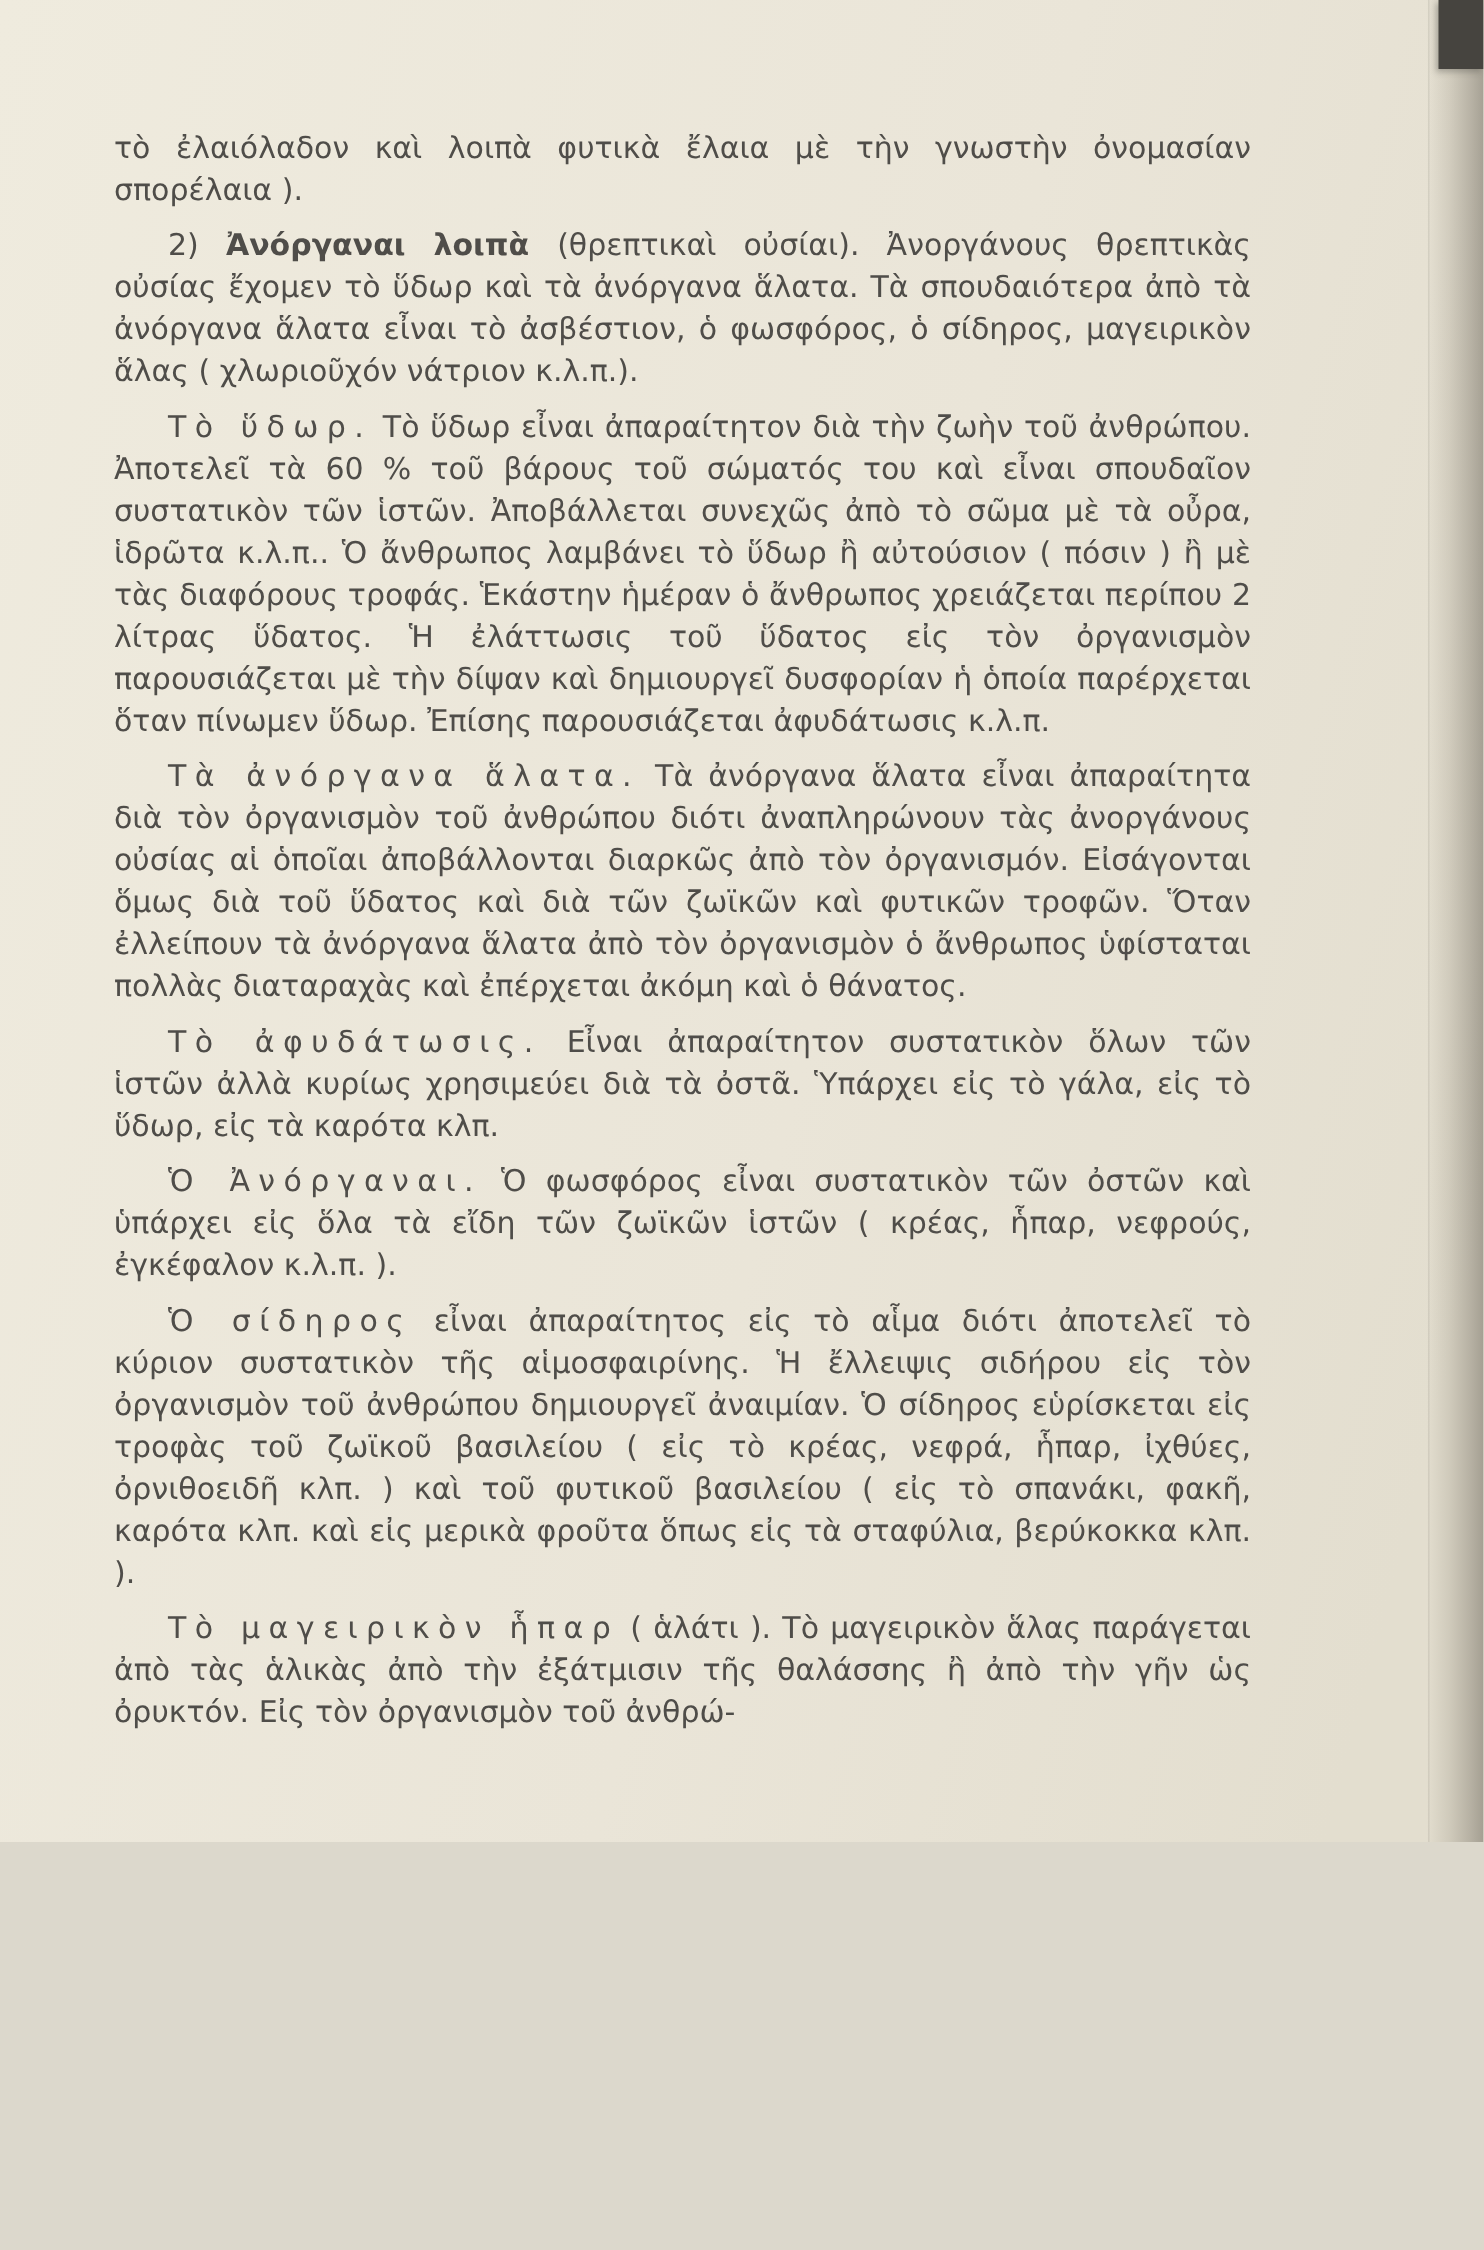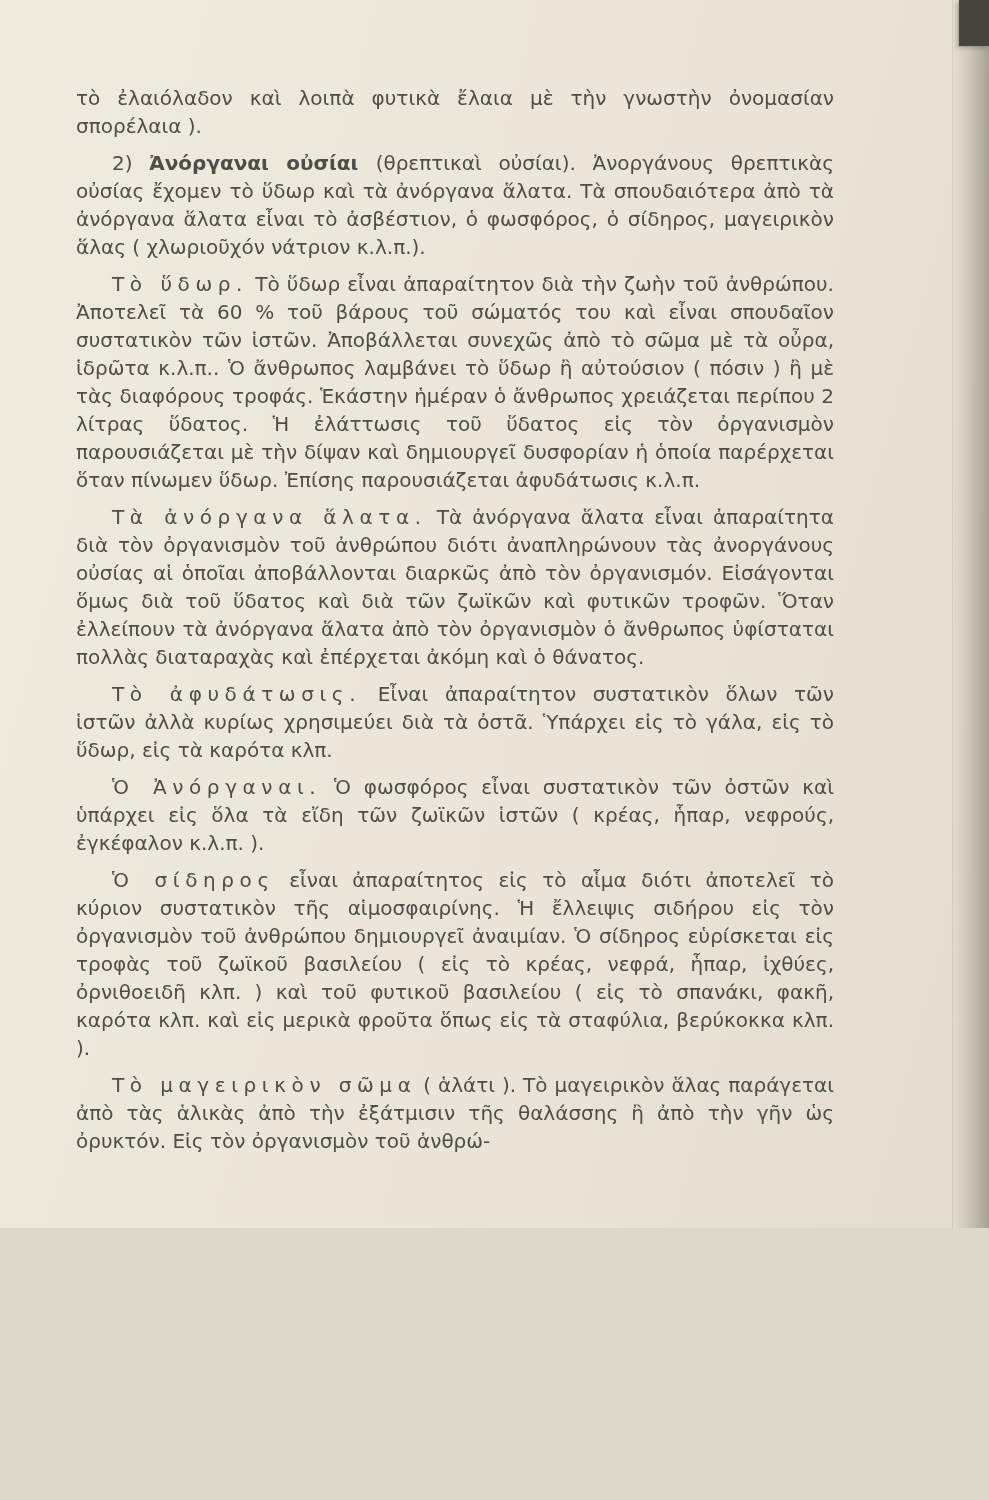--- a/index.html
+++ b/index.html
@@ -88,23 +88,23 @@
 </head>
 <body>
 
 <div class="scan-page">
   <div class="page-edge-shadow"></div>
   <div class="edge-crease"></div>
   <div class="scan-corner-artifact"></div>
 
   <div class="text-block" id="paragraphs">
       <p class="para"><span class="run-normal">τὸ ἐλαιόλαδον καὶ λοιπὰ φυτικὰ ἔλαια μὲ τὴν γνωστὴν ὀνομασίαν σπορέλαια ).</span></p>
-      <p class="para indent"><span class="run-normal">2) </span><span class="run-bold">Ἀνόργαναι οὐσίαι </span><span class="run-normal">(θρεπτικαὶ οὐσίαι). Ἀνοργάνους θρεπτικὰς οὐσίας ἔχομεν τὸ ὕδωρ καὶ τὰ ἀνόργανα ἅλατα. Τὰ σπουδαιότερα ἀπὸ τὰ ἀνόργανα ἅλατα εἶναι τὸ ἀσβέστιον, ὁ φωσφόρος, ὁ σίδηρος, μαγειρικὸν ἅλας ( χλωριοῦχόν νάτριον κ.λ.π.).</span></p>
+      <p class="para indent"><span class="run-normal">2) </span><span class="run-bold">Ἀνόργαναι λοιπὰ </span><span class="run-normal">(θρεπτικαὶ οὐσίαι). Ἀνοργάνους θρεπτικὰς οὐσίας ἔχομεν τὸ ὕδωρ καὶ τὰ ἀνόργανα ἅλατα. Τὰ σπουδαιότερα ἀπὸ τὰ ἀνόργανα ἅλατα εἶναι τὸ ἀσβέστιον, ὁ φωσφόρος, ὁ σίδηρος, μαγειρικὸν ἅλας ( χλωριοῦχόν νάτριον κ.λ.π.).</span></p>
       <p class="para indent"><span class="run-spaced">Τὸ ὕδωρ.</span><span class="run-normal"> Τὸ ὕδωρ εἶναι ἀπαραίτητον διὰ τὴν ζωὴν τοῦ ἀνθρώπου. Ἀποτελεῖ τὰ 60 % τοῦ βάρους τοῦ σώματός του καὶ εἶναι σπουδαῖον συστατικὸν τῶν ἱστῶν. Ἀποβάλλεται συνεχῶς ἀπὸ τὸ σῶμα μὲ τὰ οὖρα, ἱδρῶτα κ.λ.π.. Ὁ ἄνθρωπος λαμβάνει τὸ ὕδωρ ἢ αὐτούσιον ( πόσιν ) ἢ μὲ τὰς διαφόρους τροφάς. Ἑκάστην ἡμέραν ὁ ἄνθρωπος χρειάζεται περίπου 2 λίτρας ὕδατος. Ἡ ἐλάττωσις τοῦ ὕδατος εἰς τὸν ὀργανισμὸν παρουσιάζεται μὲ τὴν δίψαν καὶ δημιουργεῖ δυσφορίαν ἡ ὁποία παρέρχεται ὅταν πίνωμεν ὕδωρ. Ἐπίσης παρουσιάζεται ἀφυδάτωσις κ.λ.π.</span></p>
       <p class="para indent"><span class="run-spaced">Τὰ ἀνόργανα ἅλατα.</span><span class="run-normal"> Τὰ ἀνόργανα ἅλατα εἶναι ἀπαραίτητα διὰ τὸν ὀργανισμὸν τοῦ ἀνθρώπου διότι ἀναπληρώνουν τὰς ἀνοργάνους οὐσίας αἱ ὁποῖαι ἀποβάλλονται διαρκῶς ἀπὸ τὸν ὀργανισμόν. Εἰσάγονται ὅμως διὰ τοῦ ὕδατος καὶ διὰ τῶν ζωϊκῶν καὶ φυτικῶν τροφῶν. Ὅταν ἐλλείπουν τὰ ἀνόργανα ἅλατα ἀπὸ τὸν ὀργανισμὸν ὁ ἄνθρωπος ὑφίσταται πολλὰς διαταραχὰς καὶ ἐπέρχεται ἀκόμη καὶ ὁ θάνατος.</span></p>
       <p class="para indent"><span class="run-spaced">Τὸ ἀφυδάτωσις.</span><span class="run-normal"> Εἶναι ἀπαραίτητον συστατικὸν ὅλων τῶν ἱστῶν ἀλλὰ κυρίως χρησιμεύει διὰ τὰ ὀστᾶ. Ὑπάρχει εἰς τὸ γάλα, εἰς τὸ ὕδωρ, εἰς τὰ καρότα κλπ.</span></p>
       <p class="para indent"><span class="run-spaced">Ὁ Ἀνόργαναι.</span><span class="run-normal"> Ὁ φωσφόρος εἶναι συστατικὸν τῶν ὀστῶν καὶ ὑπάρχει εἰς ὅλα τὰ εἴδη τῶν ζωϊκῶν ἱστῶν ( κρέας, ἧπαρ, νεφρούς, ἐγκέφαλον κ.λ.π. ).</span></p>
       <p class="para indent"><span class="run-spaced">Ὁ σίδηρος</span><span class="run-normal"> εἶναι ἀπαραίτητος εἰς τὸ αἷμα διότι ἀποτελεῖ τὸ κύριον συστατικὸν τῆς αἱμοσφαιρίνης. Ἡ ἔλλειψις σιδήρου εἰς τὸν ὀργανισμὸν τοῦ ἀνθρώπου δημιουργεῖ ἀναιμίαν. Ὁ σίδηρος εὑρίσκεται εἰς τροφὰς τοῦ ζωϊκοῦ βασιλείου ( εἰς τὸ κρέας, νεφρά, ἧπαρ, ἰχθύες, ὀρνιθοειδῆ κλπ. ) καὶ τοῦ φυτικοῦ βασιλείου ( εἰς τὸ σπανάκι, φακῆ, καρότα κλπ. καὶ εἰς μερικὰ φροῦτα ὅπως εἰς τὰ σταφύλια, βερύκοκκα κλπ. ).</span></p>
-      <p class="para indent"><span class="run-spaced">Τὸ μαγειρικὸν σῶμα</span><span class="run-normal"> ( ἁλάτι ). Τὸ μαγειρικὸν ἅλας παράγεται ἀπὸ τὰς ἁλικὰς ἀπὸ τὴν ἐξάτμισιν τῆς θαλάσσης ἢ ἀπὸ τὴν γῆν ὡς ὀρυκτόν. Εἰς τὸν ὀργανισμὸν τοῦ ἀνθρώ-</span></p>
+      <p class="para indent"><span class="run-spaced">Τὸ μαγειρικὸν ἧπαρ</span><span class="run-normal"> ( ἁλάτι ). Τὸ μαγειρικὸν ἅλας παράγεται ἀπὸ τὰς ἁλικὰς ἀπὸ τὴν ἐξάτμισιν τῆς θαλάσσης ἢ ἀπὸ τὴν γῆν ὡς ὀρυκτόν. Εἰς τὸν ὀργανισμὸν τοῦ ἀνθρώ-</span></p>
     </div>
 
   <div class="page-number">43</div>
 </div>
 
 </body></html>

